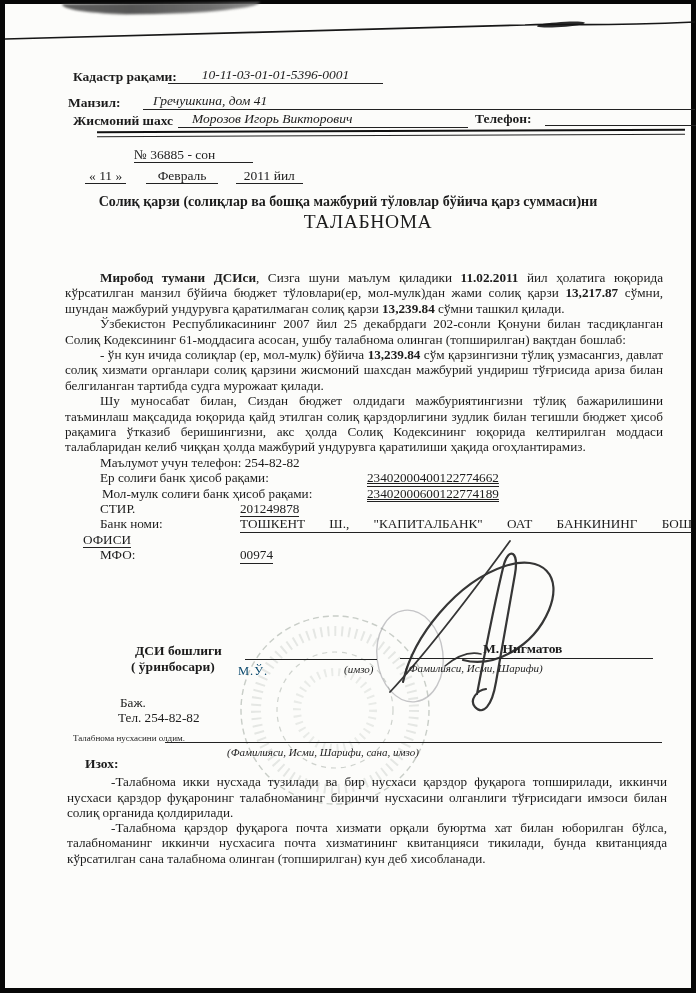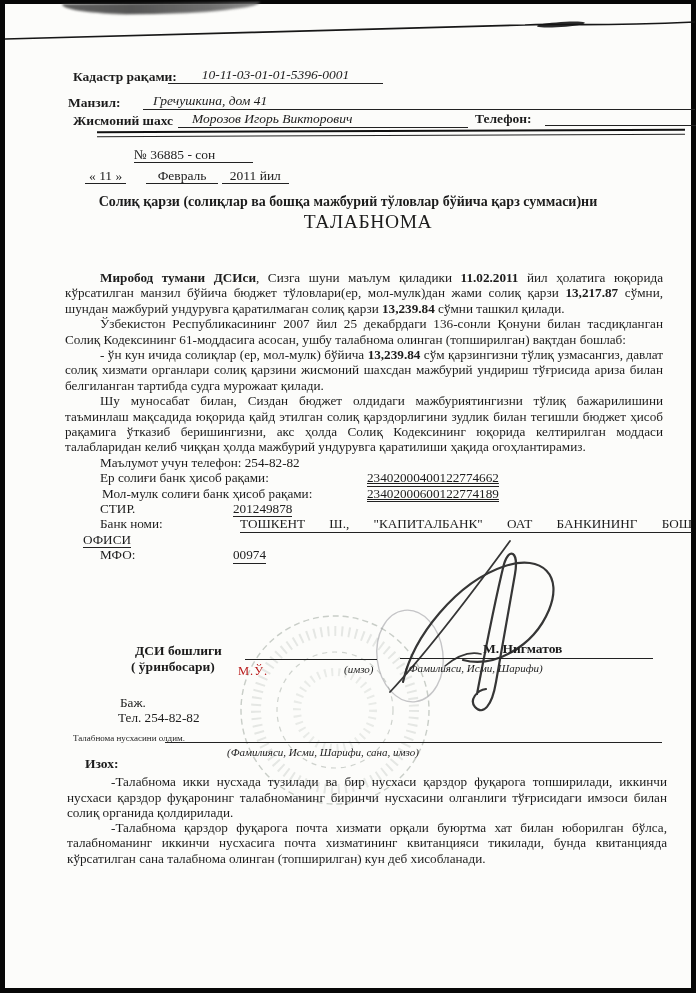--- a/index.html
+++ b/index.html
@@ -44,28 +44,28 @@
   .doc-heading{font-size:19.5px;letter-spacing:.6px;margin-top:3px;font-weight:normal;padding-left:40px;}
 
   
   .body-text{left:60px;top:266px;width:598px;font-size:13.2px;line-height:15.4px;text-align:justify;}
   .body-text p{text-indent:35px;}
   .b{font-weight:bold;}
   .req-row{position:relative;height:15.4px;white-space:nowrap;}
   .req-lbl{margin-left:35px;font-size:13.2px;}
   .req-val{position:absolute;font-size:13.2px;border-bottom:1px solid #222;}
   .at302{left:302px;text-decoration:underline;}
-  .at175{left:168px;}
+  .at175{left:175px;}
   .bank-line{left:175px;width:452px;text-align:justify;text-align-last:justify;}
 
   
   .sig-lbl{font-weight:bold;font-size:13.5px;line-height:16px;}
   .cap{font-style:italic;font-size:11px;}
   .sign-line{border-bottom:1.3px solid #222;height:1px;}
-  .mu{font-size:12.5px;color:#b91c1c;letter-spacing:1px;}
+  .mu{font-size:12.5px;color:#0c4a6e;letter-spacing:1px;}
   .small-note{font-size:9px;}
 
   
   .notes{left:62px;top:752px;width:600px;font-size:13.2px;line-height:15.3px;text-align:justify;}
   .notes .heading{font-weight:bold;margin-left:18px;font-size:13.5px;margin-bottom:3px;}
   .notes p{text-indent:44px;}
 </style>
 </head>
 <body>
 
@@ -103,31 +103,31 @@
     </div>
 
     <div class="abs rule2" style="left:92px;top:126px;width:588px;"></div>
 
     <div class="abs" style="left:85px;top:143px;font-size:13.5px;margin-left:44px;">
       <span class="u" style="padding-right:38px;">№ 36885  - сон</span>
     </div>
     <div class="abs" style="left:80px;top:164px;font-size:13.5px;">
       <span class="u" style="padding:0 4px;">« 11 »</span>
       <span class="u" style="margin-left:16px;padding:0 12px;">Февраль</span>
-      <span class="u" style="padding:0 8px;">2011 йил</span>
+      <span class="u" style="margin-left:14px;padding:0 8px;">2011 йил</span>
     </div>
 
     <div class="abs title-block">
       <div class="title-line">Солиқ қарзи (солиқлар ва бошқа мажбурий тўловлар бўйича қарз суммаси)ни</div>
       <div class="doc-heading">ТАЛАБНОМА</div>
     </div>
 
     <div class="abs body-text">
       <p><span class="b">Миробод тумани ДСИси</span><span>, Сизга шуни маълум қиладики </span><span class="b">11.02.2011</span><span>  йил ҳолатига юқорида кўрсатилган манзил бўйича бюджет тўловлари(ер, мол-мулк)дан жами солиқ қарзи  </span><span class="b">13,217.87</span><span> сўмни, шундан мажбурий ундурувга қаратилмаган солиқ қарзи </span><span class="b">13,239.84</span><span>  сўмни ташкил қилади.</span></p>
-      <p>Ўзбекистон Республикасининг 2007 йил 25 декабрдаги 136-сонли Қонуни билан тасдиқланган Солиқ Кодексининг 61-моддасига асосан, ушбу талабнома олинган (топширилган) вақтдан бошлаб:</p>
+      <p>Ўзбекистон Республикасининг 2007 йил 25 декабрдаги 202-сонли Қонуни билан тасдиқланган Солиқ Кодексининг 61-моддасига асосан, ушбу талабнома олинган (топширилган) вақтдан бошлаб:</p>
       <p><span>- ўн кун ичида солиқлар (ер, мол-мулк) бўйича </span><span class="b">13,239.84</span><span> сўм қарзингизни тўлиқ узмасангиз, давлат солиқ хизмати органлари солиқ қарзини жисмоний шахсдан мажбурий ундириш тўғрисида ариза билан белгиланган тартибда судга мурожаат қилади.</span></p>
       <p>Шу муносабат билан, Сиздан бюджет олдидаги мажбуриятингизни тўлиқ бажарилишини таъминлаш мақсадида юқорида қайд этилган солиқ қарздорлигини зудлик билан тегишли бюджет ҳисоб рақамига ўтказиб беришингизни, акс ҳолда Солиқ Кодексининг юқорида келтирилган моддаси талабларидан келиб чиққан ҳолда мажбурий ундурувга қаратилиши ҳақида огоҳлантирамиз.</p>
 
       <div class="req-row">
         <span class="req-lbl">Маълумот учун телефон: 254-82-82</span>
       </div>
       <div class="req-row">
         <span class="req-lbl">Ер солиғи банк ҳисоб рақами:</span>
         <span class="req-val at302">23402000400122774662</span>
       </div>

